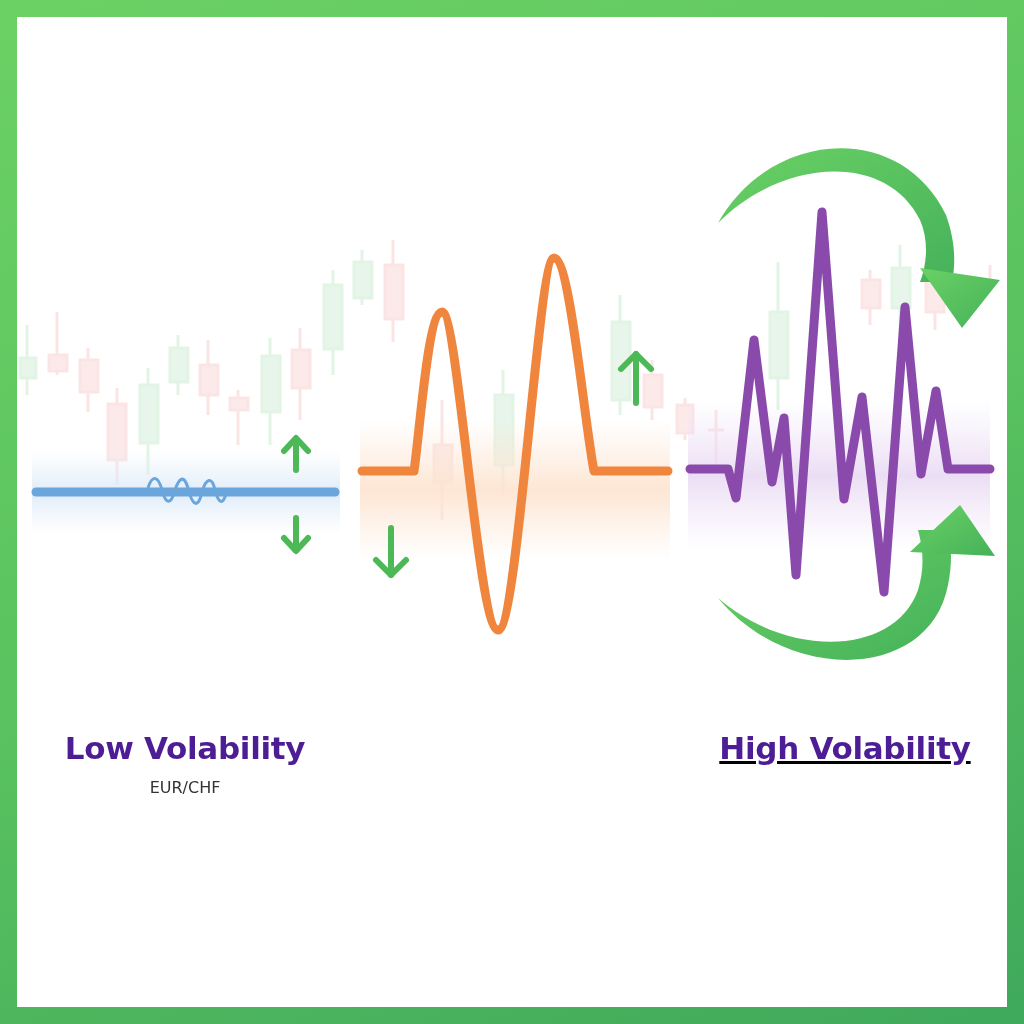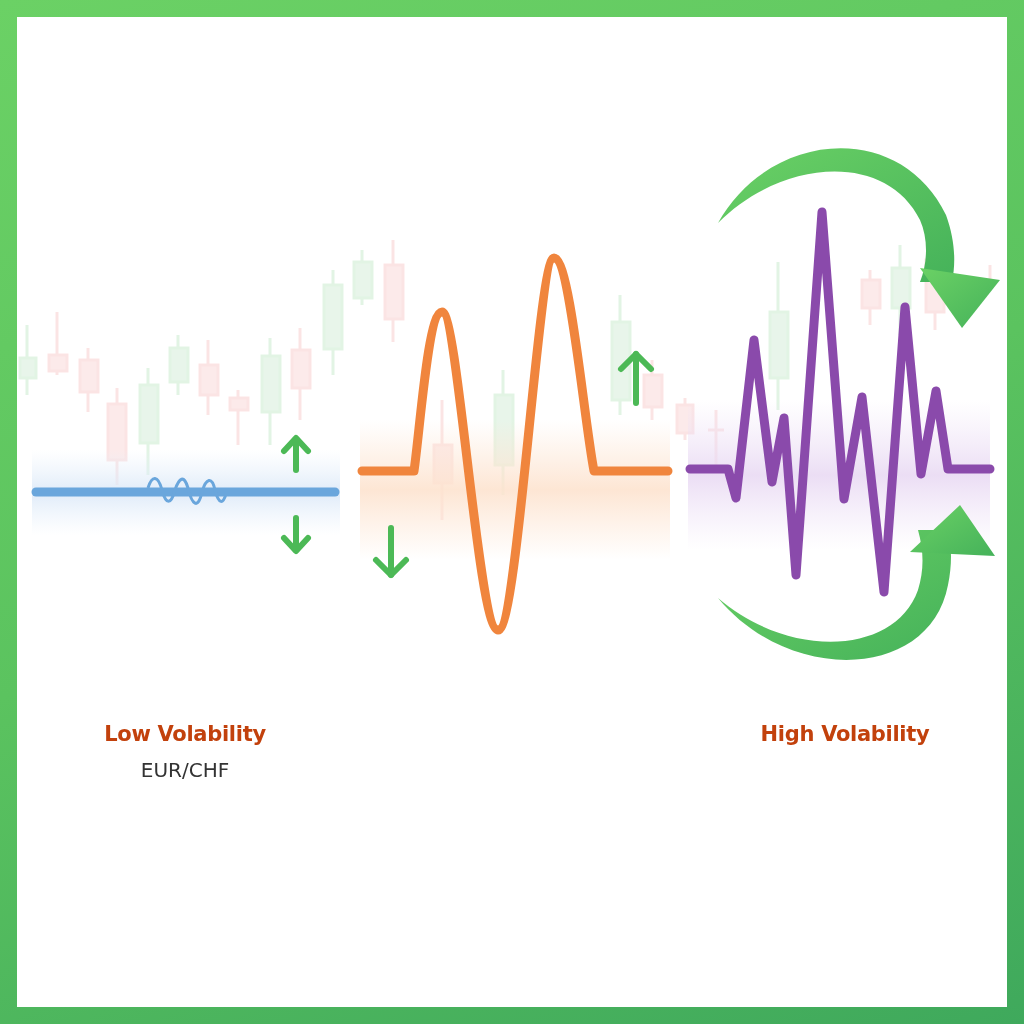--- a/index.html
+++ b/index.html
@@ -1,22 +1,22 @@
 <!DOCTYPE html>
 <html><head>
 <meta charset="utf-8">
 <style>
   html, body { margin: 0; padding: 0; }
   body { width: 1024px; height: 1024px; position: relative; overflow: hidden; background: #ffffff; font-family: "DejaVu Sans", sans-serif; }
   .frame { position: absolute; inset: 0; border: 17px solid transparent; box-sizing: border-box;
     background: linear-gradient(#fff,#fff) padding-box, linear-gradient(160deg, #6bd165 0%, #5bc35f 50%, #3fa95c 100%) border-box; }
   svg.art { position: absolute; left: 0; top: 0; }
   .label { position: absolute; text-align: center; width: 330px; }
-  .title { font-family: "DejaVu Sans", sans-serif; font-weight: bold; font-size: 21px; color: #c2410c; letter-spacing: -0.3px; }
-  .pair { font-family: "DejaVu Sans", sans-serif; font-size: 20px; color: #333; margin-top: 12px; }
+  .title { font-family: "DejaVu Sans", sans-serif; font-weight: bold; font-size: 31px; color: #4c1d95; letter-spacing: -0.3px; margin-top: 8px; }
+  .pair { font-family: "DejaVu Sans", sans-serif; font-size: 16px; color: #333; margin-top: 12px; }
 </style>
 </head>
 <body>
 
 <div class="frame"></div>
 
 <svg class="art" width="1024" height="1024" viewBox="0 0 1024 1024">
   <defs>
     <linearGradient id="blueGlow" x1="0" y1="0" x2="0" y2="1">
       <stop offset="0" stop-color="#e6f0fb" stop-opacity="0"></stop>
@@ -133,15 +133,15 @@
     </g>
   </g>
 </svg>
 
 <div class="label" style="left:20px; top:722px;">
   <div class="title">Low Volability</div>
   <div class="pair">EUR/CHF</div>
 </div>
 <div class="label" style="left:350px; top:722px;">
 </div>
-<div class="label" style="left:680px; top:722px;">
+<div class="label" style="left:680px; top:722px;text-decoration:underline;">
   <div class="title">High Volability</div>
 </div>
 
 </body></html>

